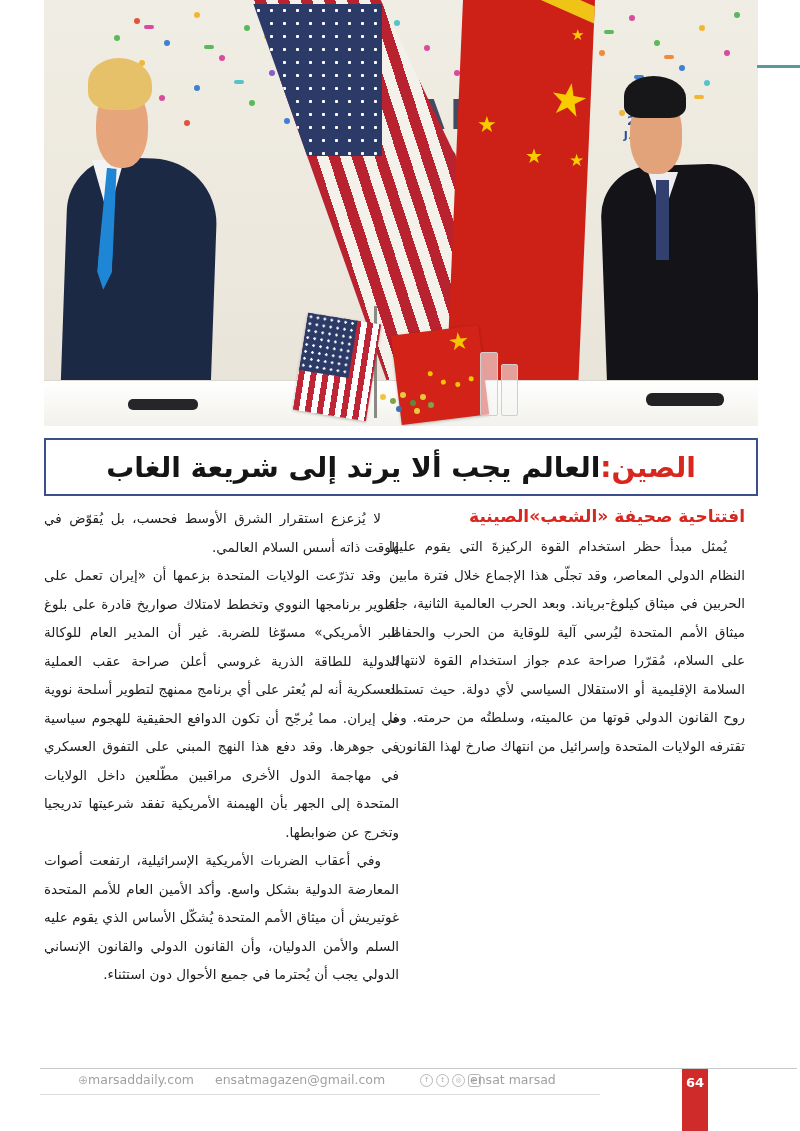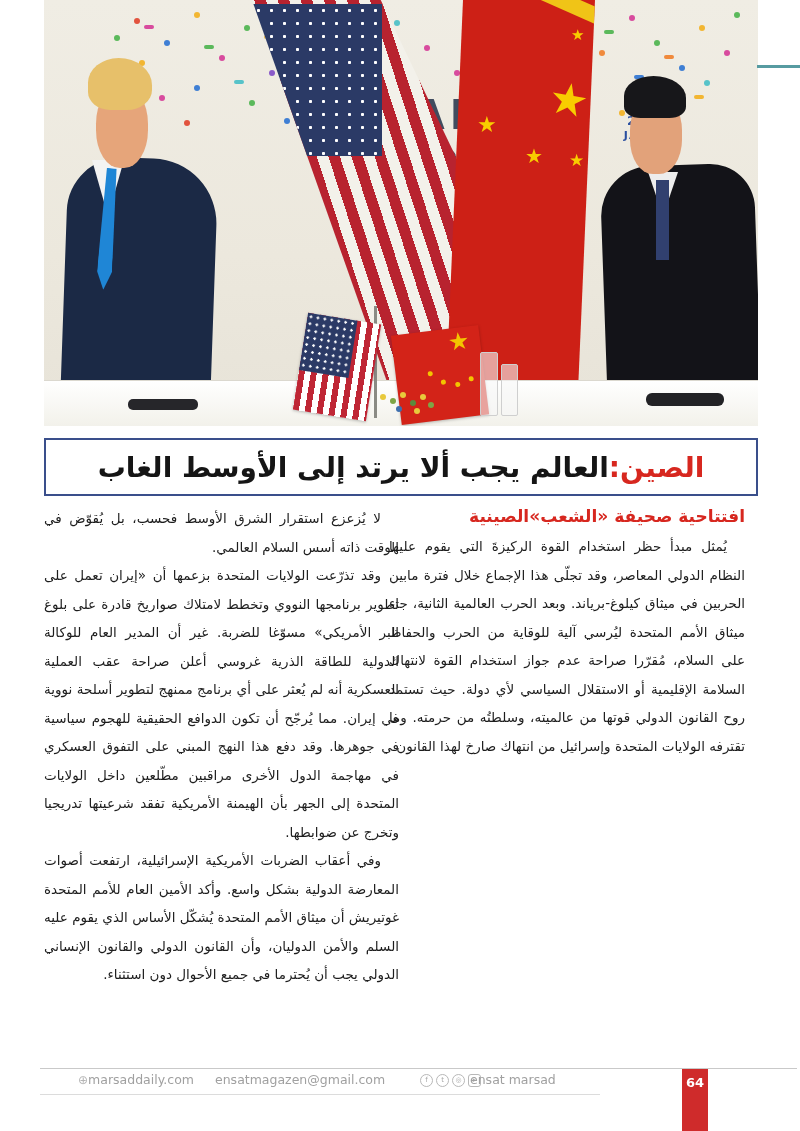--- a/index.html
+++ b/index.html
@@ -183,21 +183,21 @@
     <div class="glass2"></div>
     <div class="flowers"></div>
     <div class="mic-left"></div>
     <div class="mic-right"></div>
   </div>
 
   <div class="teal-line"></div>
 
   <div class="headline-box">
     <span class="headline-red">الصين:</span>
-    <span>العالم يجب ألا يرتد إلى الأوسط الغاب</span>
+    <span>العالم يجب ألا يرتد إلى شريعة الغاب</span>
   </div>
 
   <div class="col col-right">
     <h2 class="section-header">افتتاحية صحيفة «الشعب»الصينية</h2>
     <p>يُمثل مبدأ حظر استخدام القوة الركيزةَ التي يقوم عليها النظام الدولي المعاصر، وقد تجلّى هذا الإجماع خلال فترة مابين الحربين في ميثاق كيلوغ-برياند. وبعد الحرب العالمية الثانية، جاء ميثاق الأمم المتحدة ليُرسي آلية للوقاية من الحرب والحفاظ على السلام، مُقرّرا صراحة عدم جواز استخدام القوة لانتهاك السلامة الإقليمية أو الاستقلال السياسي لأي دولة. حيث تستمد روح القانون الدولي قوتها من عالميته، وسلطتُه من حرمته. وما تقترفه الولايات المتحدة وإسرائيل من انتهاك صارخ لهذا القانون</p>
   </div>
 
   <div class="col col-left">
     <p>لا يُزعزع استقرار الشرق الأوسط فحسب، بل يُقوّض في الوقت ذاته أسس السلام العالمي.</p>
     <p>وقد تذرّعت الولايات المتحدة بزعمها أن «إيران تعمل على تطوير برنامجها النووي وتخطط لامتلاك صواريخ قادرة على بلوغ البر الأمريكي» مسوّغا للضربة. غير أن المدير العام للوكالة الدولية للطاقة الذرية غروسي أعلن صراحة عقب العملية العسكرية أنه لم يُعثر على أي برنامج ممنهج لتطوير أسلحة نووية في إيران. مما يُرجّح أن تكون الدوافع الحقيقية للهجوم سياسية في جوهرها. وقد دفع هذا النهج المبني على التفوق العسكري في مهاجمة الدول الأخرى مراقبين مطّلعين داخل الولايات المتحدة إلى الجهر بأن الهيمنة الأمريكية تفقد شرعيتها تدريجيا وتخرج عن ضوابطها.</p>

